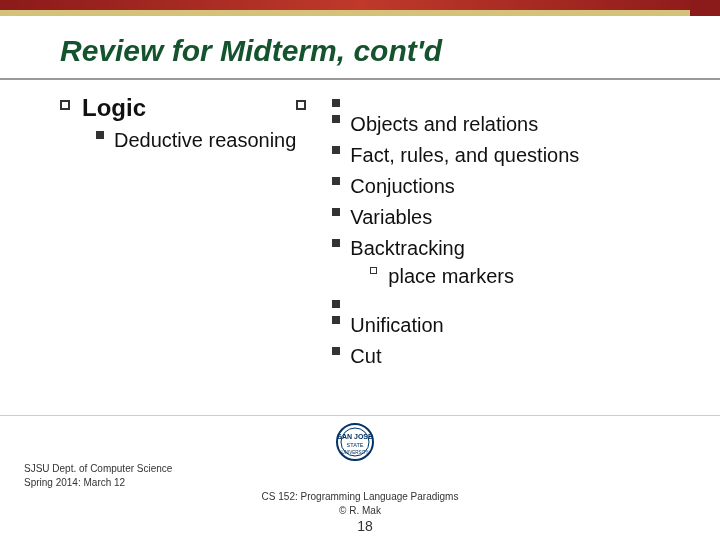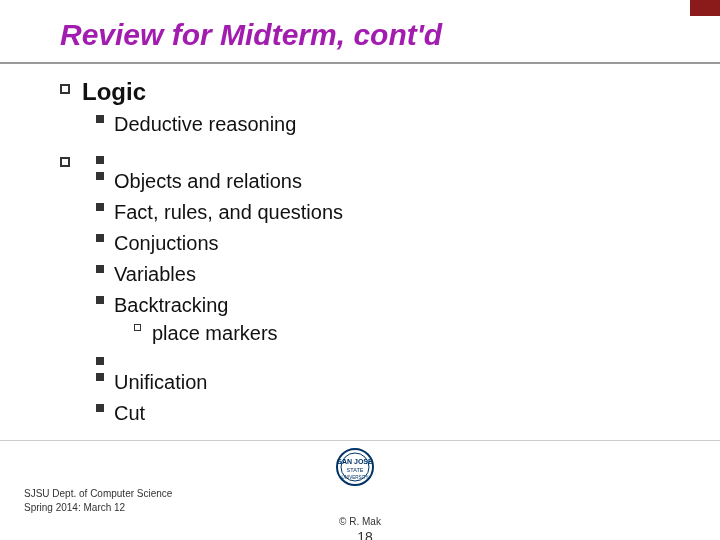--- a/index.html
+++ b/index.html
@@ -36,29 +36,28 @@
 
     .title-area {
       padding: 18px 60px 10px 60px;
       border-bottom: 2px solid #999;
       margin-bottom: 8px;
     }
 
     .slide-title {
       font-size: 30px;
       font-weight: bold;
-      color: #a21caf;
+      color: #14532d;
       font-style: italic;
     }
 
     .content-area {
       flex: 1;
       padding: 6px 48px 0 60px;
       display: flex;
-      flex-direction: column;
     }
 
     .bullet-section {
       display: flex;
       flex-direction: row;
       align-items: flex-start;
       margin-bottom: 10px;
     }
 
     .bullet-icon {
@@ -331,18 +330,19 @@
         <text x="30" y="17" text-anchor="middle" font-size="7" fill="#003366" font-weight="bold">SAN JOSÉ</text>
         <text x="30" y="25" text-anchor="middle" font-size="5.5" fill="#003366">STATE</text>
         <text x="30" y="32" text-anchor="middle" font-size="4.5" fill="#003366">UNIVERSITY</text>
       </svg>
     </div>
     <div class="footer-text-left">
       <div>SJSU Dept. of Computer Science</div>
       <div>Spring 2014: March 12</div>
     </div>
     <div class="footer-text-center">
+      <div>CS 152: Programming Language Paradigms</div>
       <div>© R. Mak</div>
     </div>
     <div class="footer-page">18</div>
   </div>
 
 </div>
 
 </body></html>

